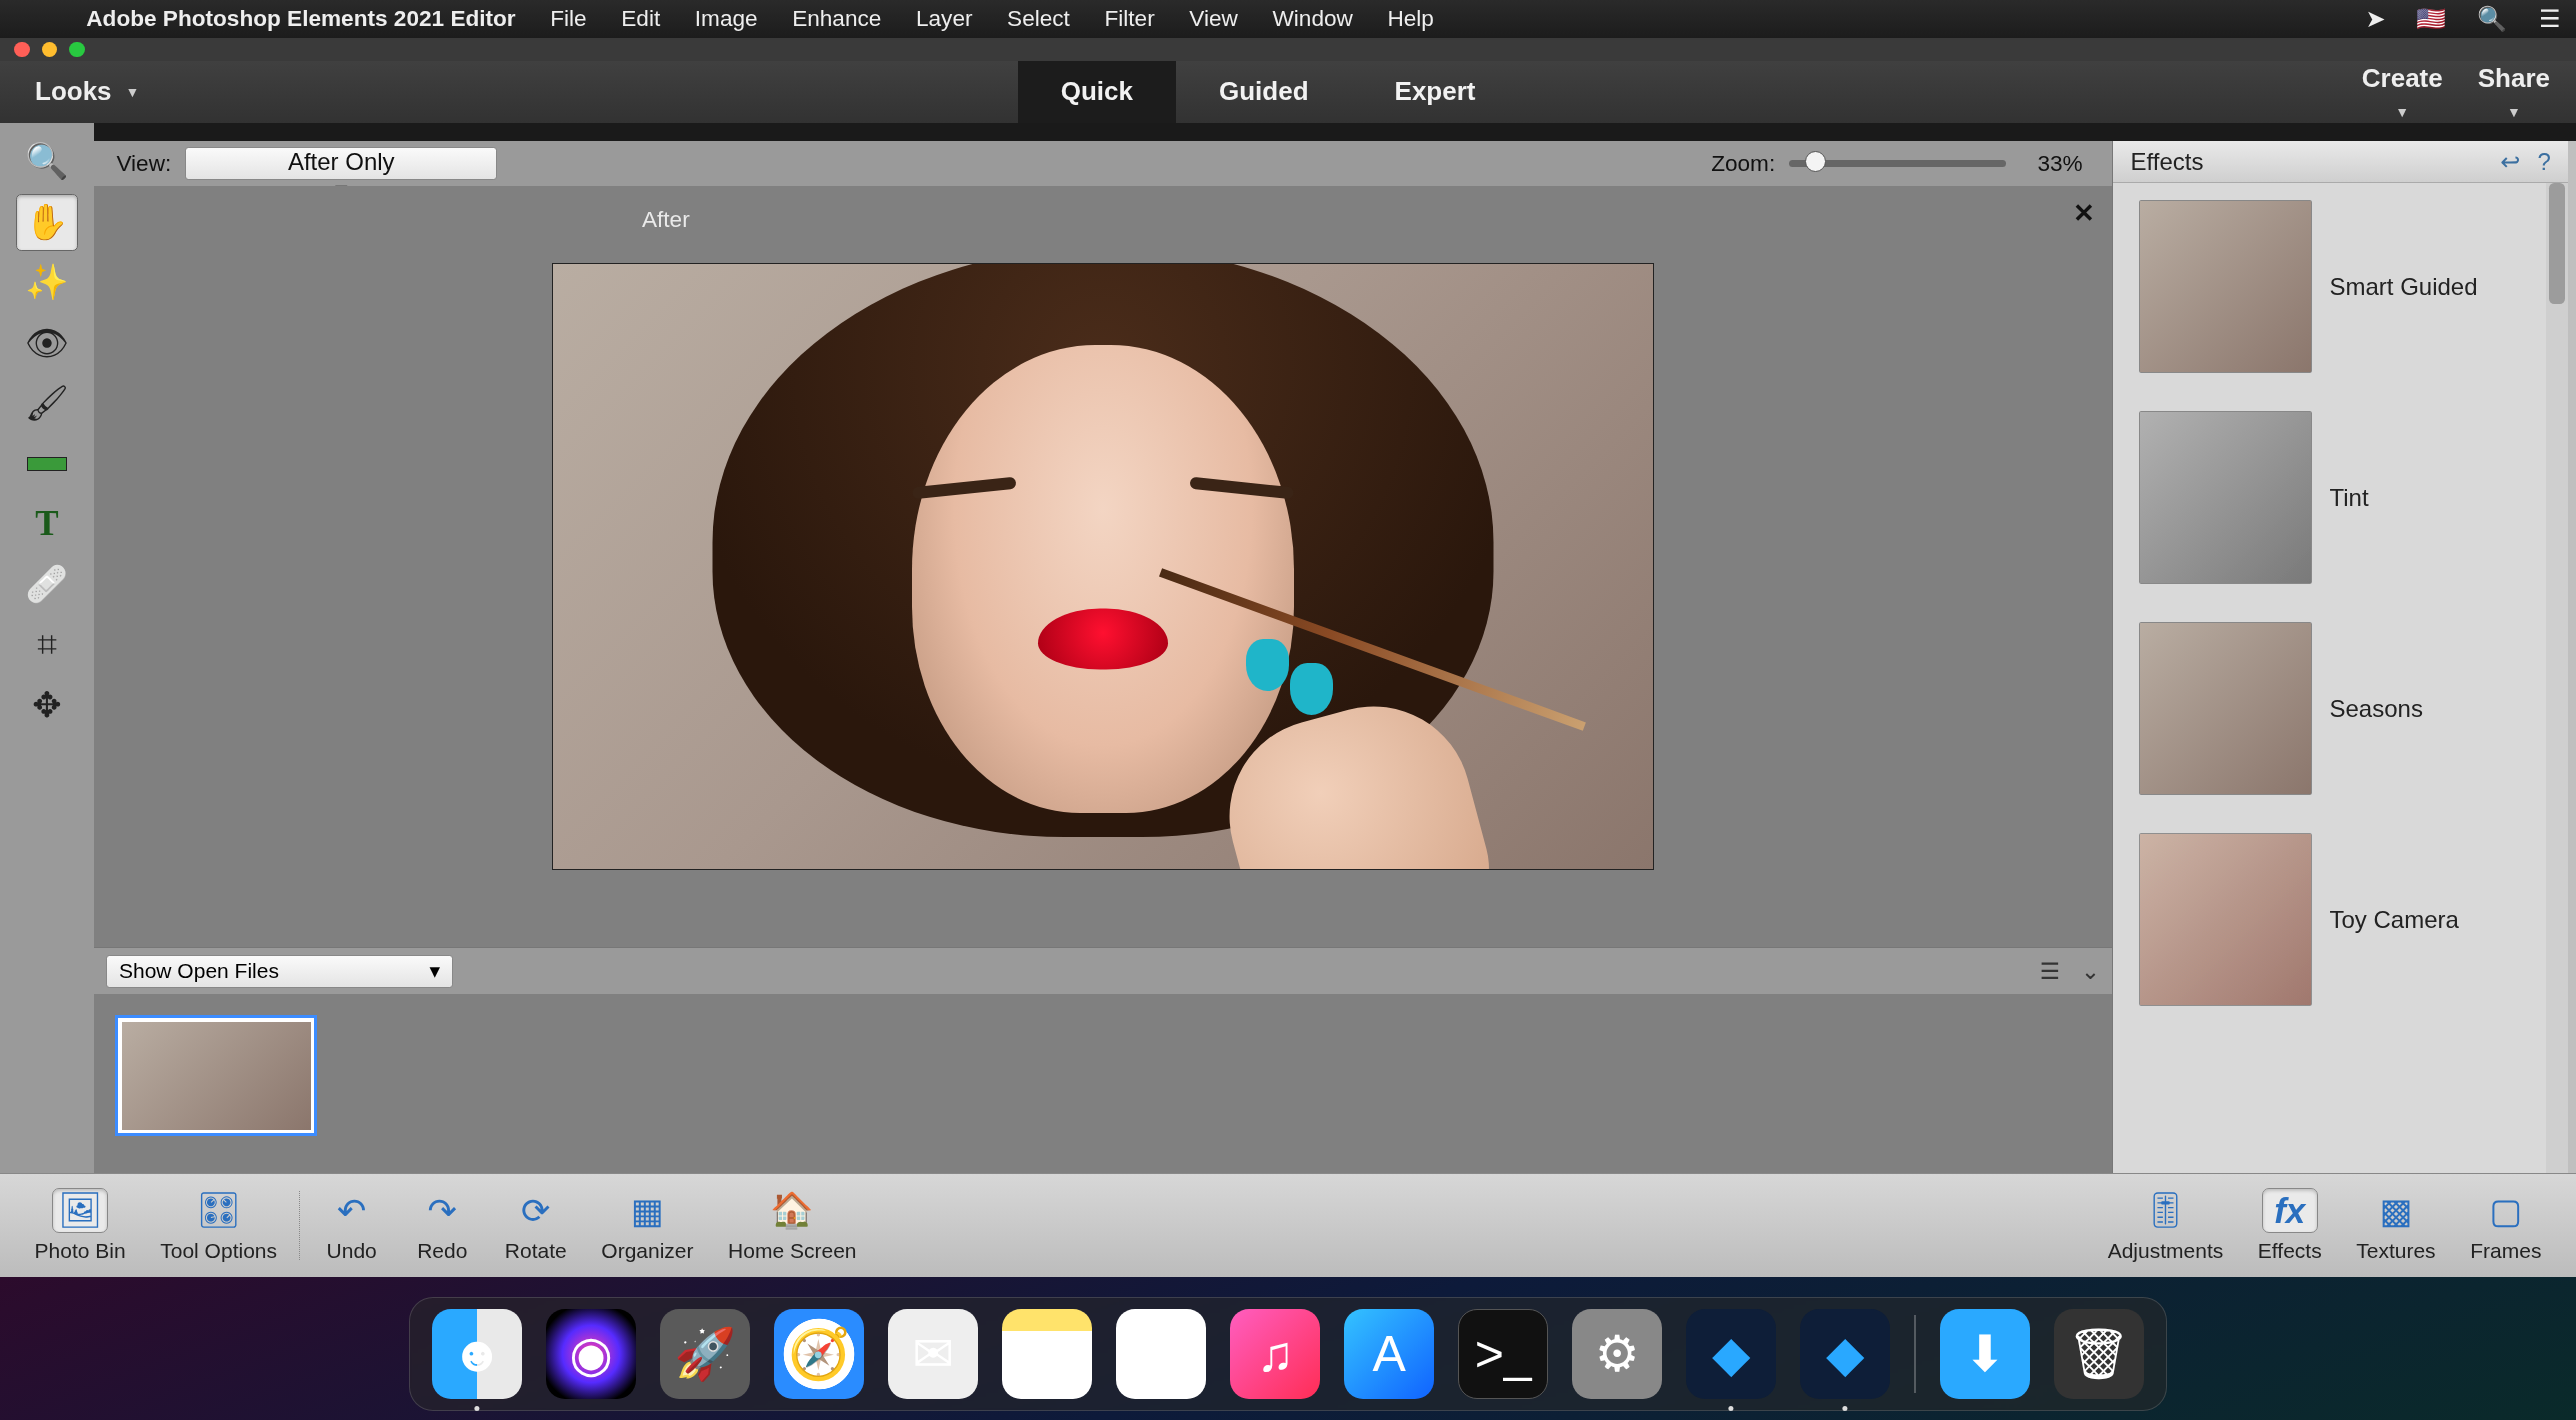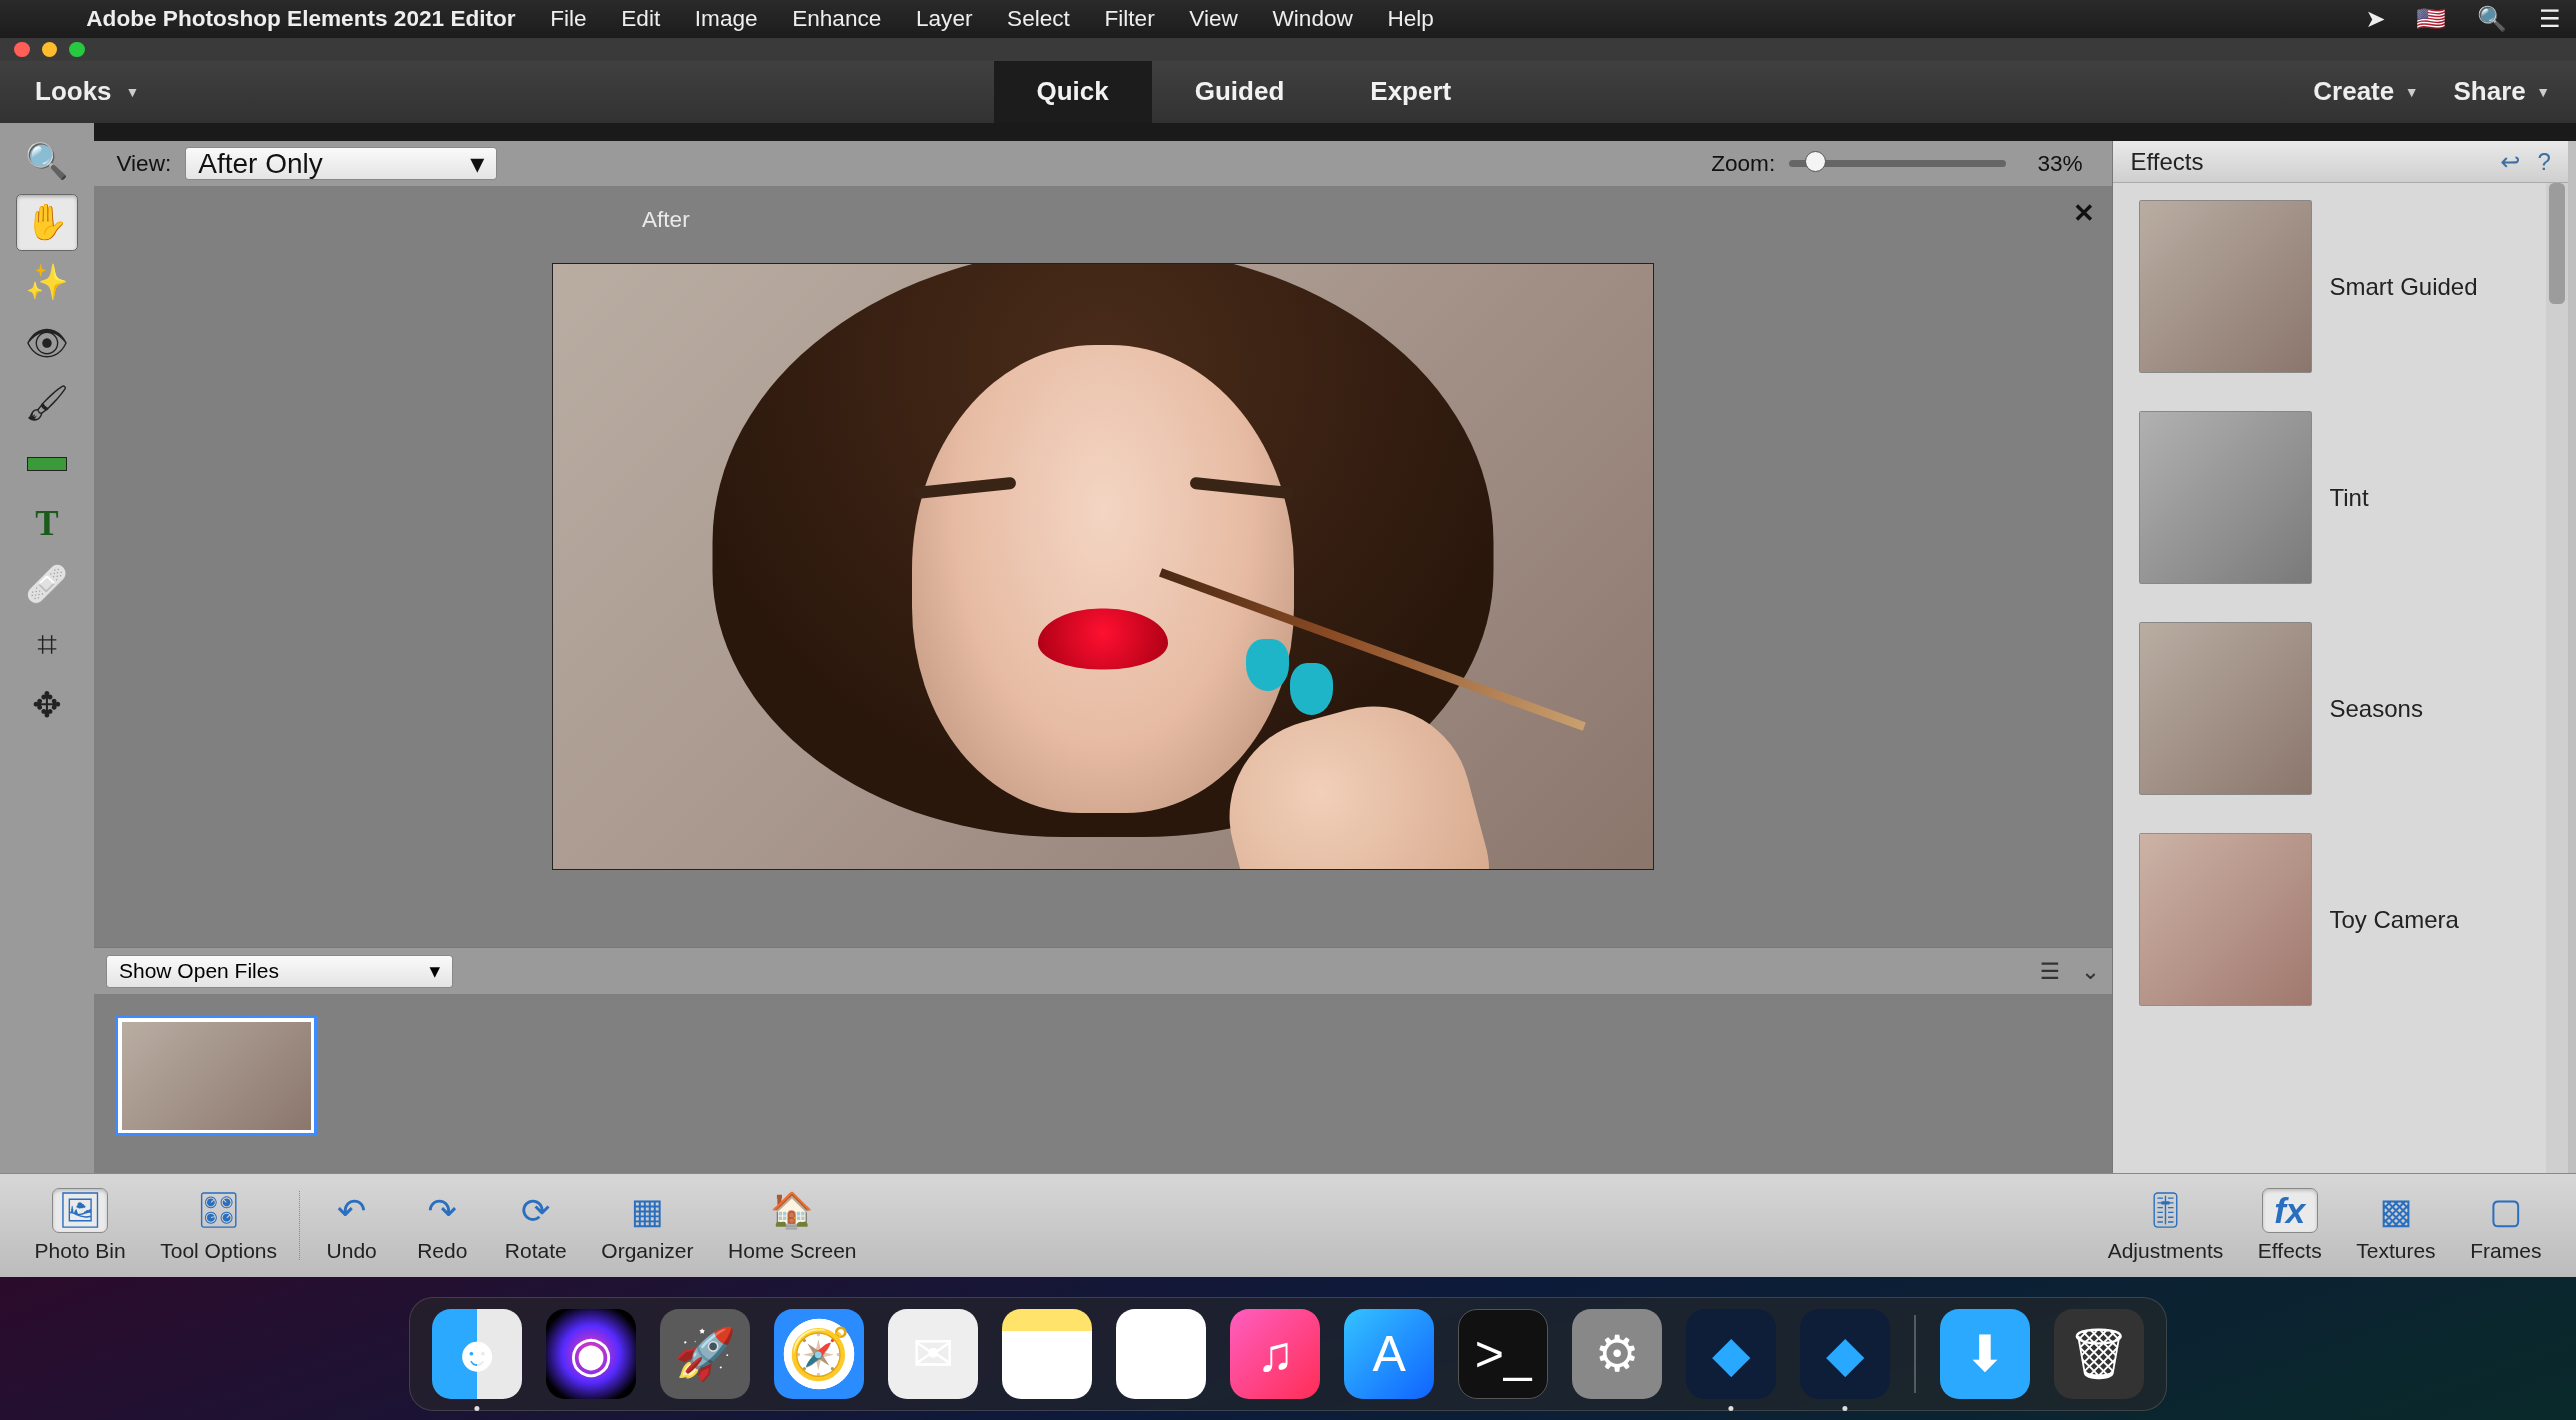--- a/index.html
+++ b/index.html
@@ -19,27 +19,27 @@
 .tl-red { background: #ff5f57; } .tl-yel { background: #ffbd2e; } .tl-grn { background: #28c940; }
 
 
 .app-topbar { height: 62px; background: linear-gradient(#404040,#323232); display: flex; align-items: stretch; color: #eee; font-size: 26px; }
 .app-topbar .open-btn { display: flex; align-items: center; gap: 14px; padding: 0 35px; font-weight: 600; }
 .app-topbar .open-btn .tri { font-size: 14px; color: #ccc; }
 .app-topbar .center-tabs { margin: 0 auto; display: flex; }
 .center-tabs .tab { padding: 0 43px; display: flex; align-items: center; font-weight: 600; color: #f2f2f2; }
 .center-tabs .tab.active { background: #1c1c1c; }
 .right-menus { display: flex; align-items: center; padding-right: 26px; gap: 35px; }
-.right-menus .rmenu { display: flex; align-items: center; gap: 10.4px; font-weight: 600; }
+.right-menus .rmenu { display: flex; align-items: center; gap: 10.4px; font-weight: 600; flex-direction: column; }
 .right-menus .tri { font-size: 14px; color: #ccc; }
 
 
 .options-bar { height: 45px; background: #9a9a9a; display: flex; align-items: center; padding: 0 12px; gap: 14px; font-size: 22.6px; color: #111; margin-left: 94px; margin-right: 7.8px; }
 .opt-label { padding-left: 10.4px; }
-.opt-select { width: 312px; height: 33px; background: linear-gradient(#fafafa,#e4e4e4); border: 0.9px solid #888; border-radius: 3.5px; display: flex; align-items: center; justify-content: space-between; padding: 0 12px; font-size: 28px; }
+.opt-select { width: 312px; height: 33px; background: linear-gradient(#fafafa,#e4e4e4); border: 0.9px solid #888; border-radius: 3.5px; display: flex; align-items: center; justify-content: space-between; padding: 0 12px; font-size: 24px; flex-direction: column; }
 .options-bar .sp { flex: 1; }
 .zoom-slider { width: 217px; height: 7px; background: #666; border-radius: 3.5px; position: relative; }
 .zoom-slider .thumb { position: absolute; left: 15.6px; top: -8.7px; width: 21px; height: 21px; background: #f4f4f4; border: 0.9px solid #555; border-radius: 50%; }
 .zoom-val { padding: 0 17.3px; }
 .left-tools-wrap { background: #9a9a9a; width: 94px; position: absolute; top: 123px; bottom: 247px; left: 0; padding-top: 8.7px; display: flex; flex-direction: column; align-items: center; }
 .tool-btn { width: 62px; height: 57px; border-radius: 5.2px; display: flex; align-items: center; justify-content: center; font-size: 35px; color: #222; margin: 1.7px 0; }
 .tool-btn.active { background: #e8e8e8; border: 0.9px solid #666; box-shadow: inset 0 1.7px 3.5px rgba(0,0,0,.25); }
 .canvas-header-label { position: absolute; left: 548px; top: 21px; font-size: 22.6px; color: #eaeaea; }
 .canvas-close { position: absolute; right: 17.3px; top: 12px; font-size: 26px; color: #111; font-weight: 700; }
 .canvas-img { width: 1102px; height: 607px; background: linear-gradient(135deg,#b9ada2 0%, #a9988e 45%, #8b766c 100%); border: 0.9px solid #222; position: relative; overflow: hidden; }

